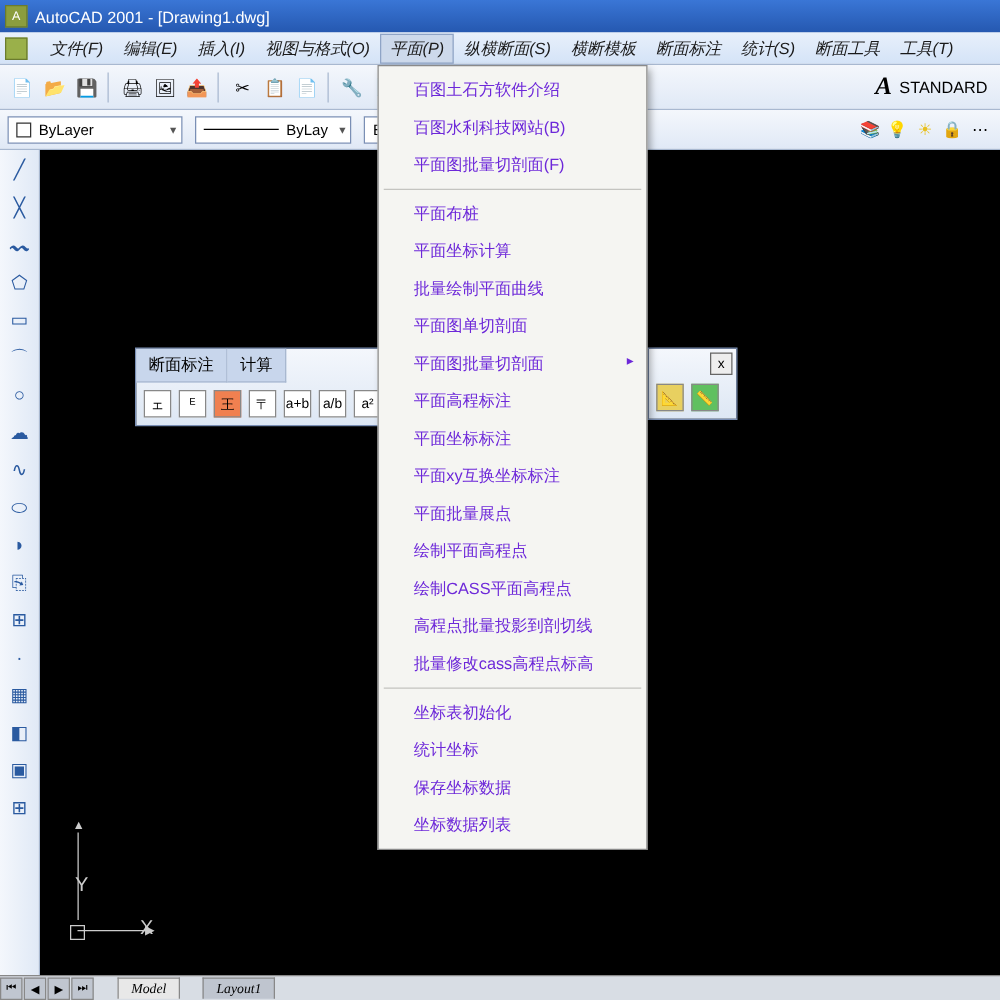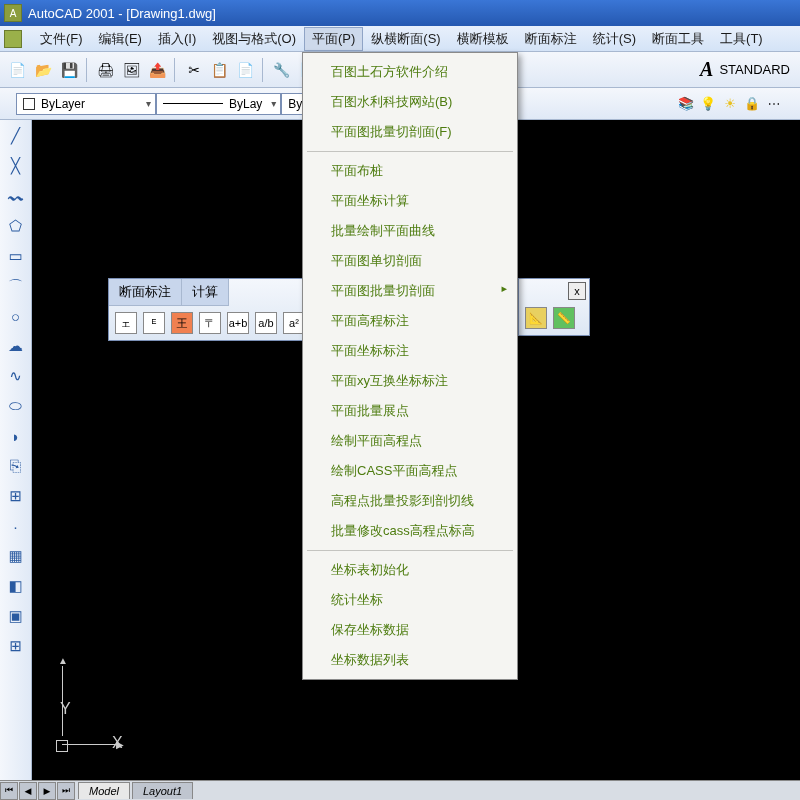--- a/index.html
+++ b/index.html
@@ -1,32 +1,32 @@
 <!DOCTYPE html>
 <html><head>
 <meta charset="utf-8">
 <style>
 * { margin: 0; padding: 0; box-sizing: border-box; font-family: "Microsoft YaHei", SimSun, Arial, sans-serif; }
 body { width: 800px; height: 800px; overflow: hidden; background: #fff; position: relative; }
 
 .titlebar { height: 26px; background: linear-gradient(#3a76d6, #2558b0); color: #fff; display: flex; align-items: center; padding-left: 4px; font-size: 13px; }
 .titlebar .logo { width: 18px; height: 18px; background: #8b9d3e; margin-right: 6px; display: flex; align-items: center; justify-content: center; font-size: 10px; color: #fff; border: 1px solid #6a7b2e; }
 
-.menubar { height: 26px; background: linear-gradient(#e8f0fb, #d4e3f7); display: flex; align-items: center; padding-left: 4px; font-size: 13px; color: #1a1a1a; border-bottom: 1px solid #a8b8d0; }
+.menubar { height: 26px; background: linear-gradient(#e8f0fb, #d4e3f7); display: flex; align-items: center; padding-left: 4px; font-size: 13px; color: #1a1a1a; border-bottom: 1px solid #a8b8d0; font-style: italic; }
 .menubar .logo2 { width: 18px; height: 18px; background: #9ab04a; margin-right: 10px; border: 1px solid #6a7b2e; }
 .menubar .menu-item { padding: 3px 8px; cursor: default; }
 .menubar .menu-item.active { background: #cdd9eb; border: 1px solid #8fa4c6; padding: 2px 7px; }
 
 .toolbar { height: 36px; background: linear-gradient(#f4f7fc, #e0e9f6); display: flex; align-items: center; padding: 0 6px; border-bottom: 1px solid #a8b8d0; gap: 2px; }
 .tool-btn { width: 24px; height: 24px; display: flex; align-items: center; justify-content: center; border: 1px solid transparent; font-size: 14px; }
 .tool-sep { width: 4px; height: 24px; border-left: 1px solid #a8b8d0; margin: 0 2px; }
 .style-label { margin-left: auto; display: flex; align-items: center; gap: 6px; font-size: 13px; padding-right: 4px; }
 .style-label .aicon { font-family: "Times New Roman"; font-style: italic; font-size: 20px; font-weight: bold; }
 
-.propbar { height: 32px; background: linear-gradient(#f4f7fc, #e0e9f6); display: flex; align-items: center; padding: 0 16px; border-bottom: 1px solid #a8b8d0; }
+.propbar { height: 32px; background: linear-gradient(#f4f7fc, #e0e9f6); display: flex; align-items: center; padding: 0 6px; border-bottom: 1px solid #a8b8d0; gap: 10px; }
 .combo { height: 22px; background: #fff; border: 1px solid #7a8fb5; display: flex; align-items: center; padding: 0 18px 0 6px; font-size: 12px; position: relative; min-width: 140px; }
 .combo::after { content: "▾"; position: absolute; right: 4px; font-size: 10px; color: #555; }
 .combo .swatch { width: 12px; height: 12px; border: 1px solid #333; margin-right: 6px; background: #fff; }
 .linetype-combo { min-width: 100px; }
 .linetype-combo .line-preview { width: 60px; height: 1px; background: #000; margin-right: 6px; }
 .layer-icons { display: flex; gap: 2px; margin-left: auto; }
 .mini-icon { width: 20px; height: 20px; display: flex; align-items: center; justify-content: center; font-size: 13px; }
 
 .workspace { position: absolute; top: 120px; left: 32px; right: 0; bottom: 20px; background: #000; }
 .left-toolbar { position: absolute; top: 120px; left: 0; width: 32px; bottom: 20px; background: linear-gradient(to right, #f4f7fc, #e0e9f6); border-right: 1px solid #a8b8d0; display: flex; flex-direction: column; align-items: center; padding-top: 4px; gap: 6px; }
@@ -34,35 +34,35 @@
 
 .floating-toolbar { position: absolute; top: 278px; left: 108px; background: linear-gradient(#f4f7fc, #dde7f4); border: 1px solid #7a8fb5; box-shadow: 2px 2px 4px rgba(0,0,0,0.3); }
 .floating-toolbar-2 { position: absolute; top: 278px; left: 518px; background: linear-gradient(#f4f7fc, #dde7f4); border: 1px solid #7a8fb5; box-shadow: 2px 2px 4px rgba(0,0,0,0.3); width: 72px; }
 .ft-header { display: flex; }
 .ft-tab { padding: 4px 10px; font-size: 13px; background: #c8d6ec; border-right: 1px solid #a8b8d0; border-bottom: 1px solid #a8b8d0; }
 .ft-body { display: flex; padding: 6px; gap: 6px; }
 .ft-icon { width: 22px; height: 22px; background: #fff; border: 1px solid #888; display: flex; align-items: center; justify-content: center; font-size: 11px; }
 .ft-close { width: 18px; height: 18px; border: 1px solid #666; background: #eee; display: flex; align-items: center; justify-content: center; font-size: 11px; position: absolute; top: 3px; right: 3px; }
 
 .dropdown-menu { position: absolute; top: 52px; left: 302px; width: 216px; background: #f5f5f2; border: 1px solid #8a8a8a; box-shadow: 3px 3px 6px rgba(0,0,0,0.35); padding: 4px 2px; z-index: 100; }
-.dd-item { padding: 6px 22px 6px 26px; font-size: 13px; color: #4d7c0f; position: relative; cursor: default; white-space: nowrap; }
+.dd-item { padding: 6px 22px 6px 26px; font-size: 13px; color: #6d28d9; position: relative; cursor: default; white-space: nowrap; }
 .dd-item.has-sub::after { content: "▸"; position: absolute; right: 8px; font-size: 11px; }
 .dd-sep { height: 1px; background: #c4c4c0; margin: 4px 2px; }
 .ucs-y { position: absolute; bottom: 62px; left: 28px; }
 .ucs-x { position: absolute; bottom: 28px; left: 80px; }
 .ucs-arrow-y { position: absolute; bottom: 44px; left: 30px; width: 1px; height: 70px; background: #ccc; }
 .ucs-arrow-yh { position: absolute; bottom: 114px; left: 26px; color: #ccc; font-size: 10px; }
 .ucs-arrow-x { position: absolute; bottom: 35px; left: 30px; width: 56px; height: 1px; background: #ccc; }
 .ucs-arrow-xh { position: absolute; bottom: 30px; left: 84px; color: #ccc; font-size: 10px; }
 .ucs-box { position: absolute; bottom: 28px; left: 24px; width: 12px; height: 12px; border: 1px solid #ccc; }
 
 .tabstrip { position: absolute; bottom: 0; left: 0; right: 0; height: 20px; background: #d8dde4; display: flex; align-items: center; font-size: 11px; border-top: 1px solid #888; }
 .tabnav { display: flex; }
 .tabnav-btn { width: 18px; height: 18px; background: #c0c6d0; border: 1px solid #888; display: flex; align-items: center; justify-content: center; font-size: 9px; margin-right: 1px; }
-.tab { padding: 2px 10px; background: #bfc5cf; border: 1px solid #888; border-bottom: none; margin-left: 2px; font-style: italic; }
+.tab { padding: 2px 10px; background: #bfc5cf; border: 1px solid #888; border-bottom: none; margin-left: 18px; font-style: italic; font-family: Liberation Serif, serif; }
 .tab.active { background: #e8e8e8; }
 </style>
 </head>
 <body>
 
 <div class="titlebar">
   <div class="logo">A</div>
   <span>AutoCAD 2001 - [Drawing1.dwg]</span>
 </div>
 

